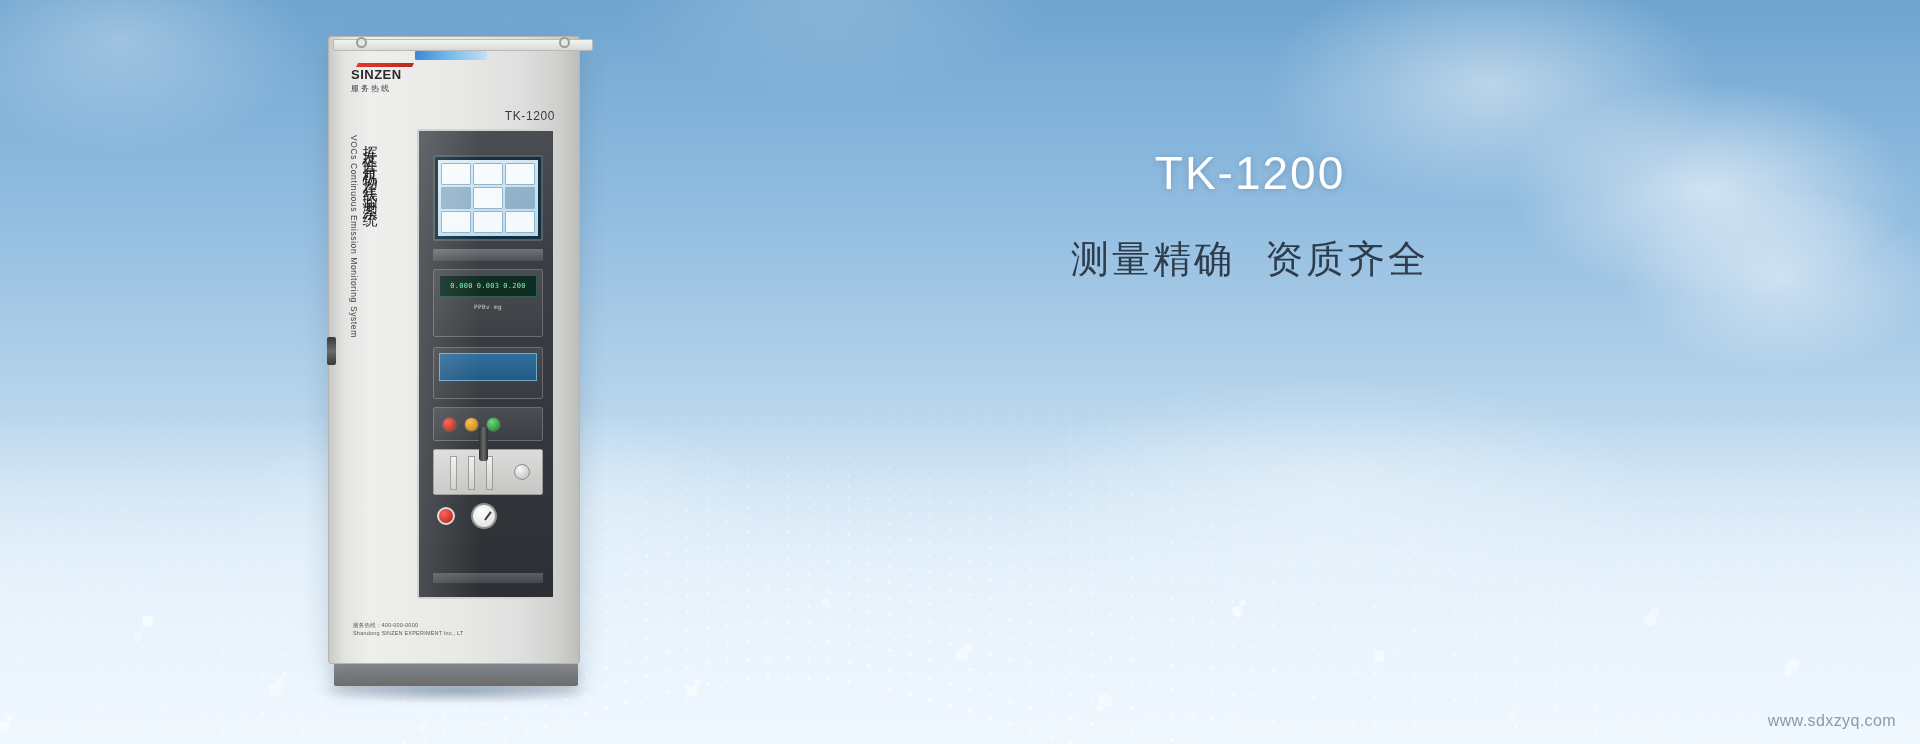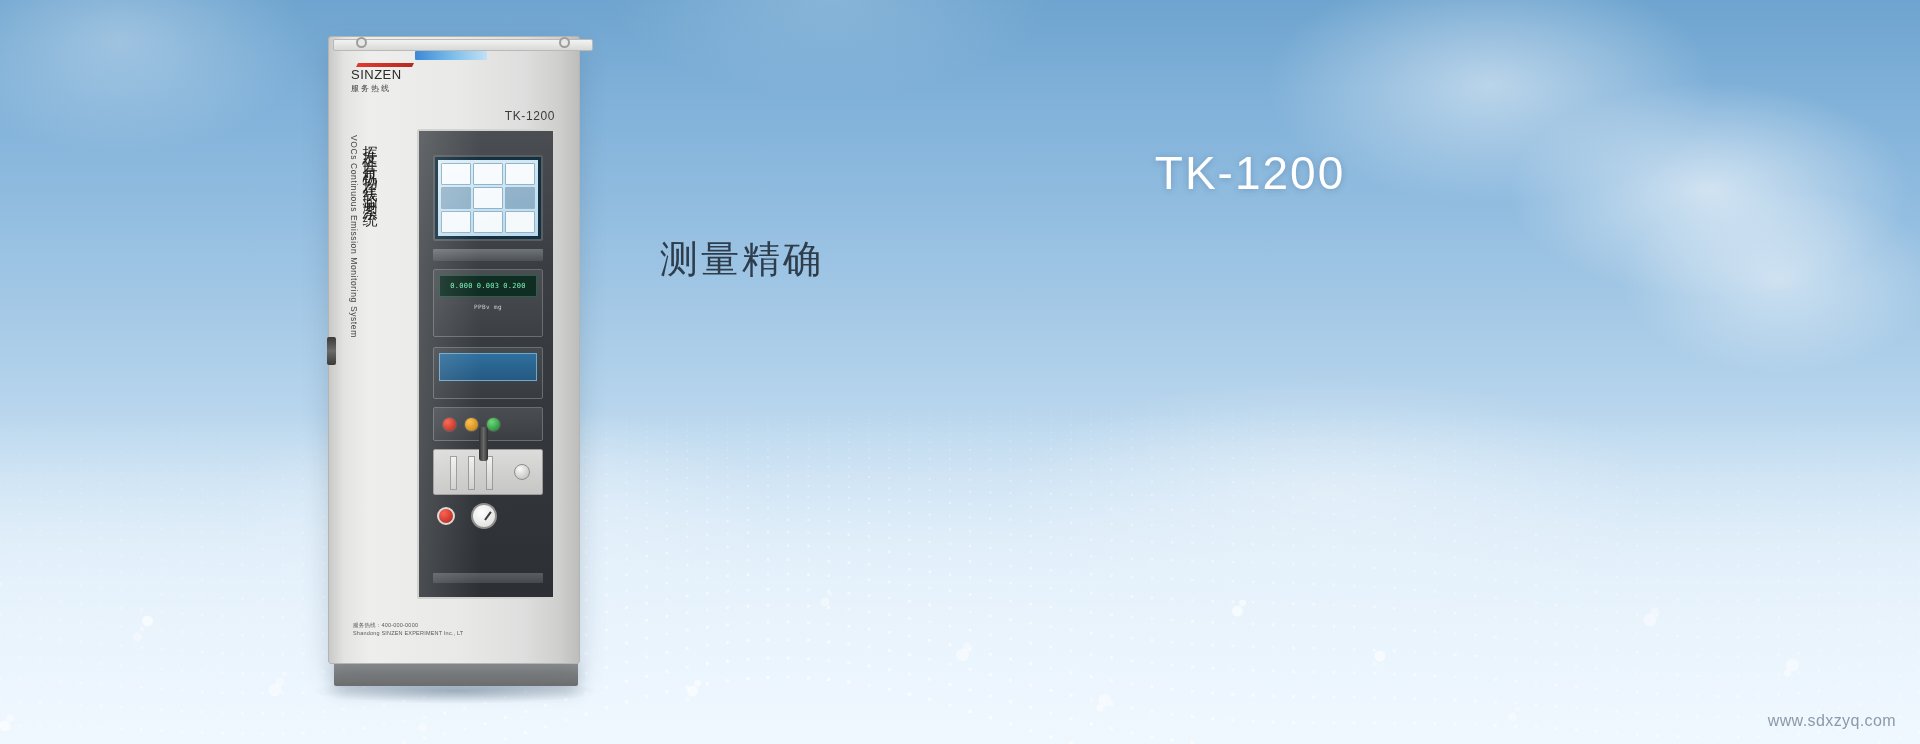--- a/index.html
+++ b/index.html
@@ -117,21 +117,21 @@
     position:absolute; left:22px; top:26px;
     width:88px;
   }
   .brand-bar {
     width:56px; height:4px;
     background:linear-gradient(to right,#e03a2f,#b8281f);
     transform:skewX(-26deg);
     margin-left:6px; margin-bottom:1px;
   }
   .brand-name {
-    font-size:13px; font-weight:400; letter-spacing:.5px;
+    font-size:13px; font-weight:700; letter-spacing:.5px;
     color:#2a2a2a; line-height:1.05;
   }
   .brand-cn {
     font-size:8px; letter-spacing:2px; color:#3a3a3a;
     margin-top:1px;
   }
 
   
   .model-label {
     position:absolute; right:24px; top:72px;
@@ -355,20 +355,21 @@
     font-weight:700;
     letter-spacing:3px;
     color:#ffffff;
     line-height:1.08;
     text-shadow:0 2px 10px rgba(35,65,95,.30);
     white-space:nowrap;
   }
   .features {
     margin-top:44px;
     display:flex;
+    justify-content:center;
     gap:30px;
     white-space:nowrap;
   }
   .feature {
     font-size:38px;
     font-weight:400;
     letter-spacing:3px;
     color:#2e3d4c;
     line-height:1;
   }
@@ -2891,18 +2892,19 @@
         <div>服务热线：400-000-0000</div>
         <div>Shandong SINZEN EXPERIMENT Inc., LT</div>
       </div>
     </div>
   </div>
 
   <div id="copy">
     <div class="eyebrow">TK-1200</div>
     <div class="features">
       <span class="feature">测量精确</span>
+      <span class="feature">资质齐全</span>
     </div>
   </div>
 
   <div id="watermark">www.sdxzyq.com</div>
 
 </div>
 
 </body></html>

